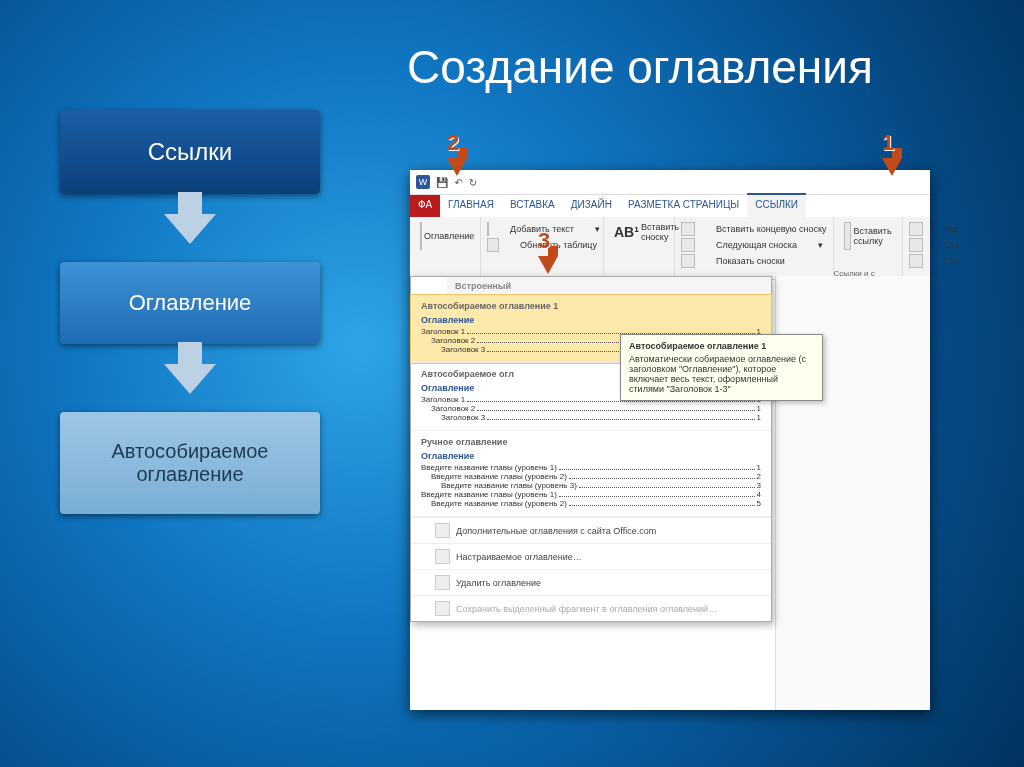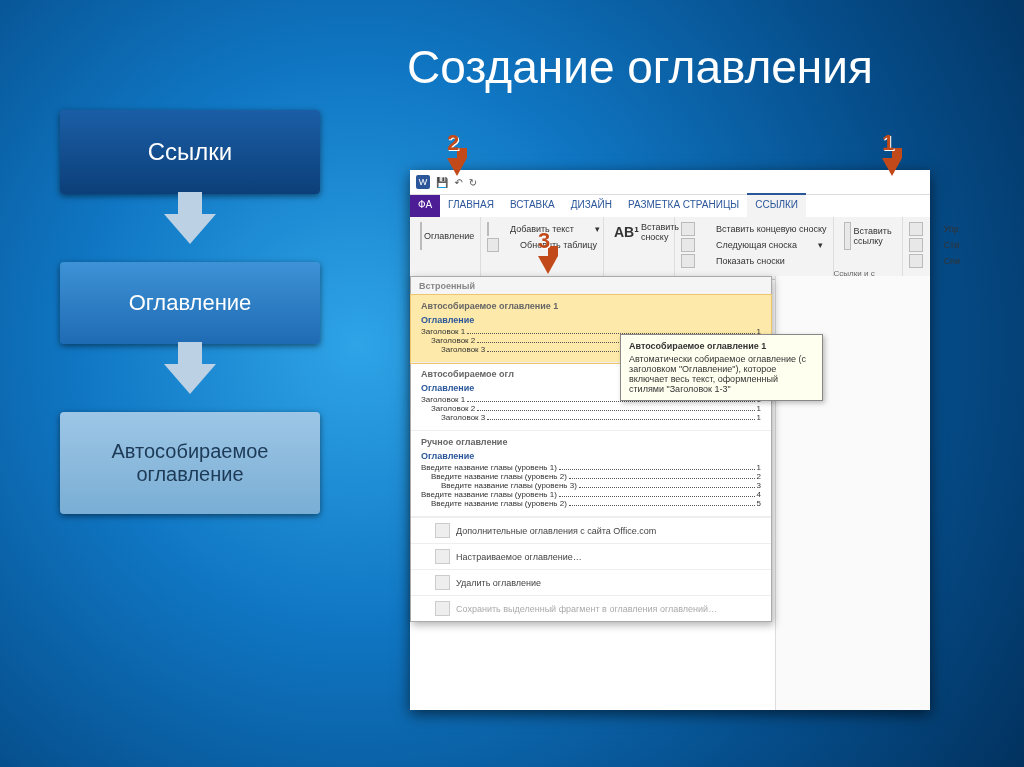--- a/index.html
+++ b/index.html
@@ -29,34 +29,34 @@
                      margin:-28px auto 0;}
   
   .word{position:absolute;top:170px;left:410px;width:520px;height:540px;background:#fff;
         box-shadow:0 4px 14px rgba(0,0,0,.6);font-size:11px;color:#333;}
   .qat{height:20px;background:#fff;border-bottom:1px solid #ddd;padding:2px 6px;
        font-size:10px;color:#555;display:flex;align-items:center;gap:6px;}
   .qat .wicon{width:14px;height:14px;background:#2b579a;color:#fff;font-size:9px;
               display:inline-flex;align-items:center;justify-content:center;border-radius:2px;}
   .ribbon-tabs{height:22px;display:flex;font-size:10px;background:#fff;}
   .rtab{padding:4px 8px;color:#2b579a;cursor:default;}
-  .rtab.file{background:#4c1d95;color:#fff;}
+  .rtab.file{background:#b91c1c;color:#fff;}
   .rtab.active{background:#f3f3f3;border-top:2px solid #2b579a;margin-top:-2px;}
   .ribbon{height:62px;background:#f3f3f3;border-bottom:1px solid #ccc;display:flex;
           font-size:9px;color:#333;}
   .rg{border-right:1px solid #ddd;padding:3px 6px 0 6px;position:relative;}
   .rg-label{position:absolute;bottom:1px;left:0;right:0;text-align:left;font-size:8px;color:#666;}
   .big-btn{display:flex;flex-direction:row;align-items:center;gap:2px;padding:2px 4px;}
   .big-btn .bi{width:26px;height:26px;background:#e8e8e8;border:1px solid #bbb;}
   .sm-line{display:flex;align-items:center;gap:21px;margin:2px 0;white-space:nowrap;}
   .sm-line .si{width:12px;height:12px;background:#e8e8e8;border:1px solid #bbb;display:inline-block;}
   
   .gallery{position:absolute;top:106px;left:0;width:360px;background:#fff;border:1px solid #aaa;
            box-shadow:2px 3px 8px rgba(0,0,0,.3);z-index:10;}
-  .g-section{padding:4px 8px;font-size:9px;font-weight:700;color:#888;background:#f5f5f5;}
+  .g-section{padding:4px 8px;font-size:9px;font-weight:700;color:#888;background:#f5f5f5;margin-left:36px;}
   .g-item{padding:6px 10px 8px 10px;border-bottom:1px solid #eee;}
   .g-item.sel{background:#fde9a9;outline:1px solid #f0c36d;}
   .g-title{font-size:9px;font-weight:700;color:#666;margin-bottom:3px;}
   .g-sub{font-size:9px;font-weight:700;color:#2b579a;margin:4px 0 2px;}
   .toc-line{font-size:8px;color:#333;display:flex;}
   .toc-line .t{flex:0 0 auto;}
   .toc-line .d{flex:1;border-bottom:1px dotted #555;margin:0 2px 2px 2px;}
   .toc-line .p{flex:0 0 auto;}
   .indent1{padding-left:10px;} .indent2{padding-left:20px;}
   .g-link{padding:5px 24px;font-size:9px;color:#444;display:flex;align-items:center;gap:6px;

